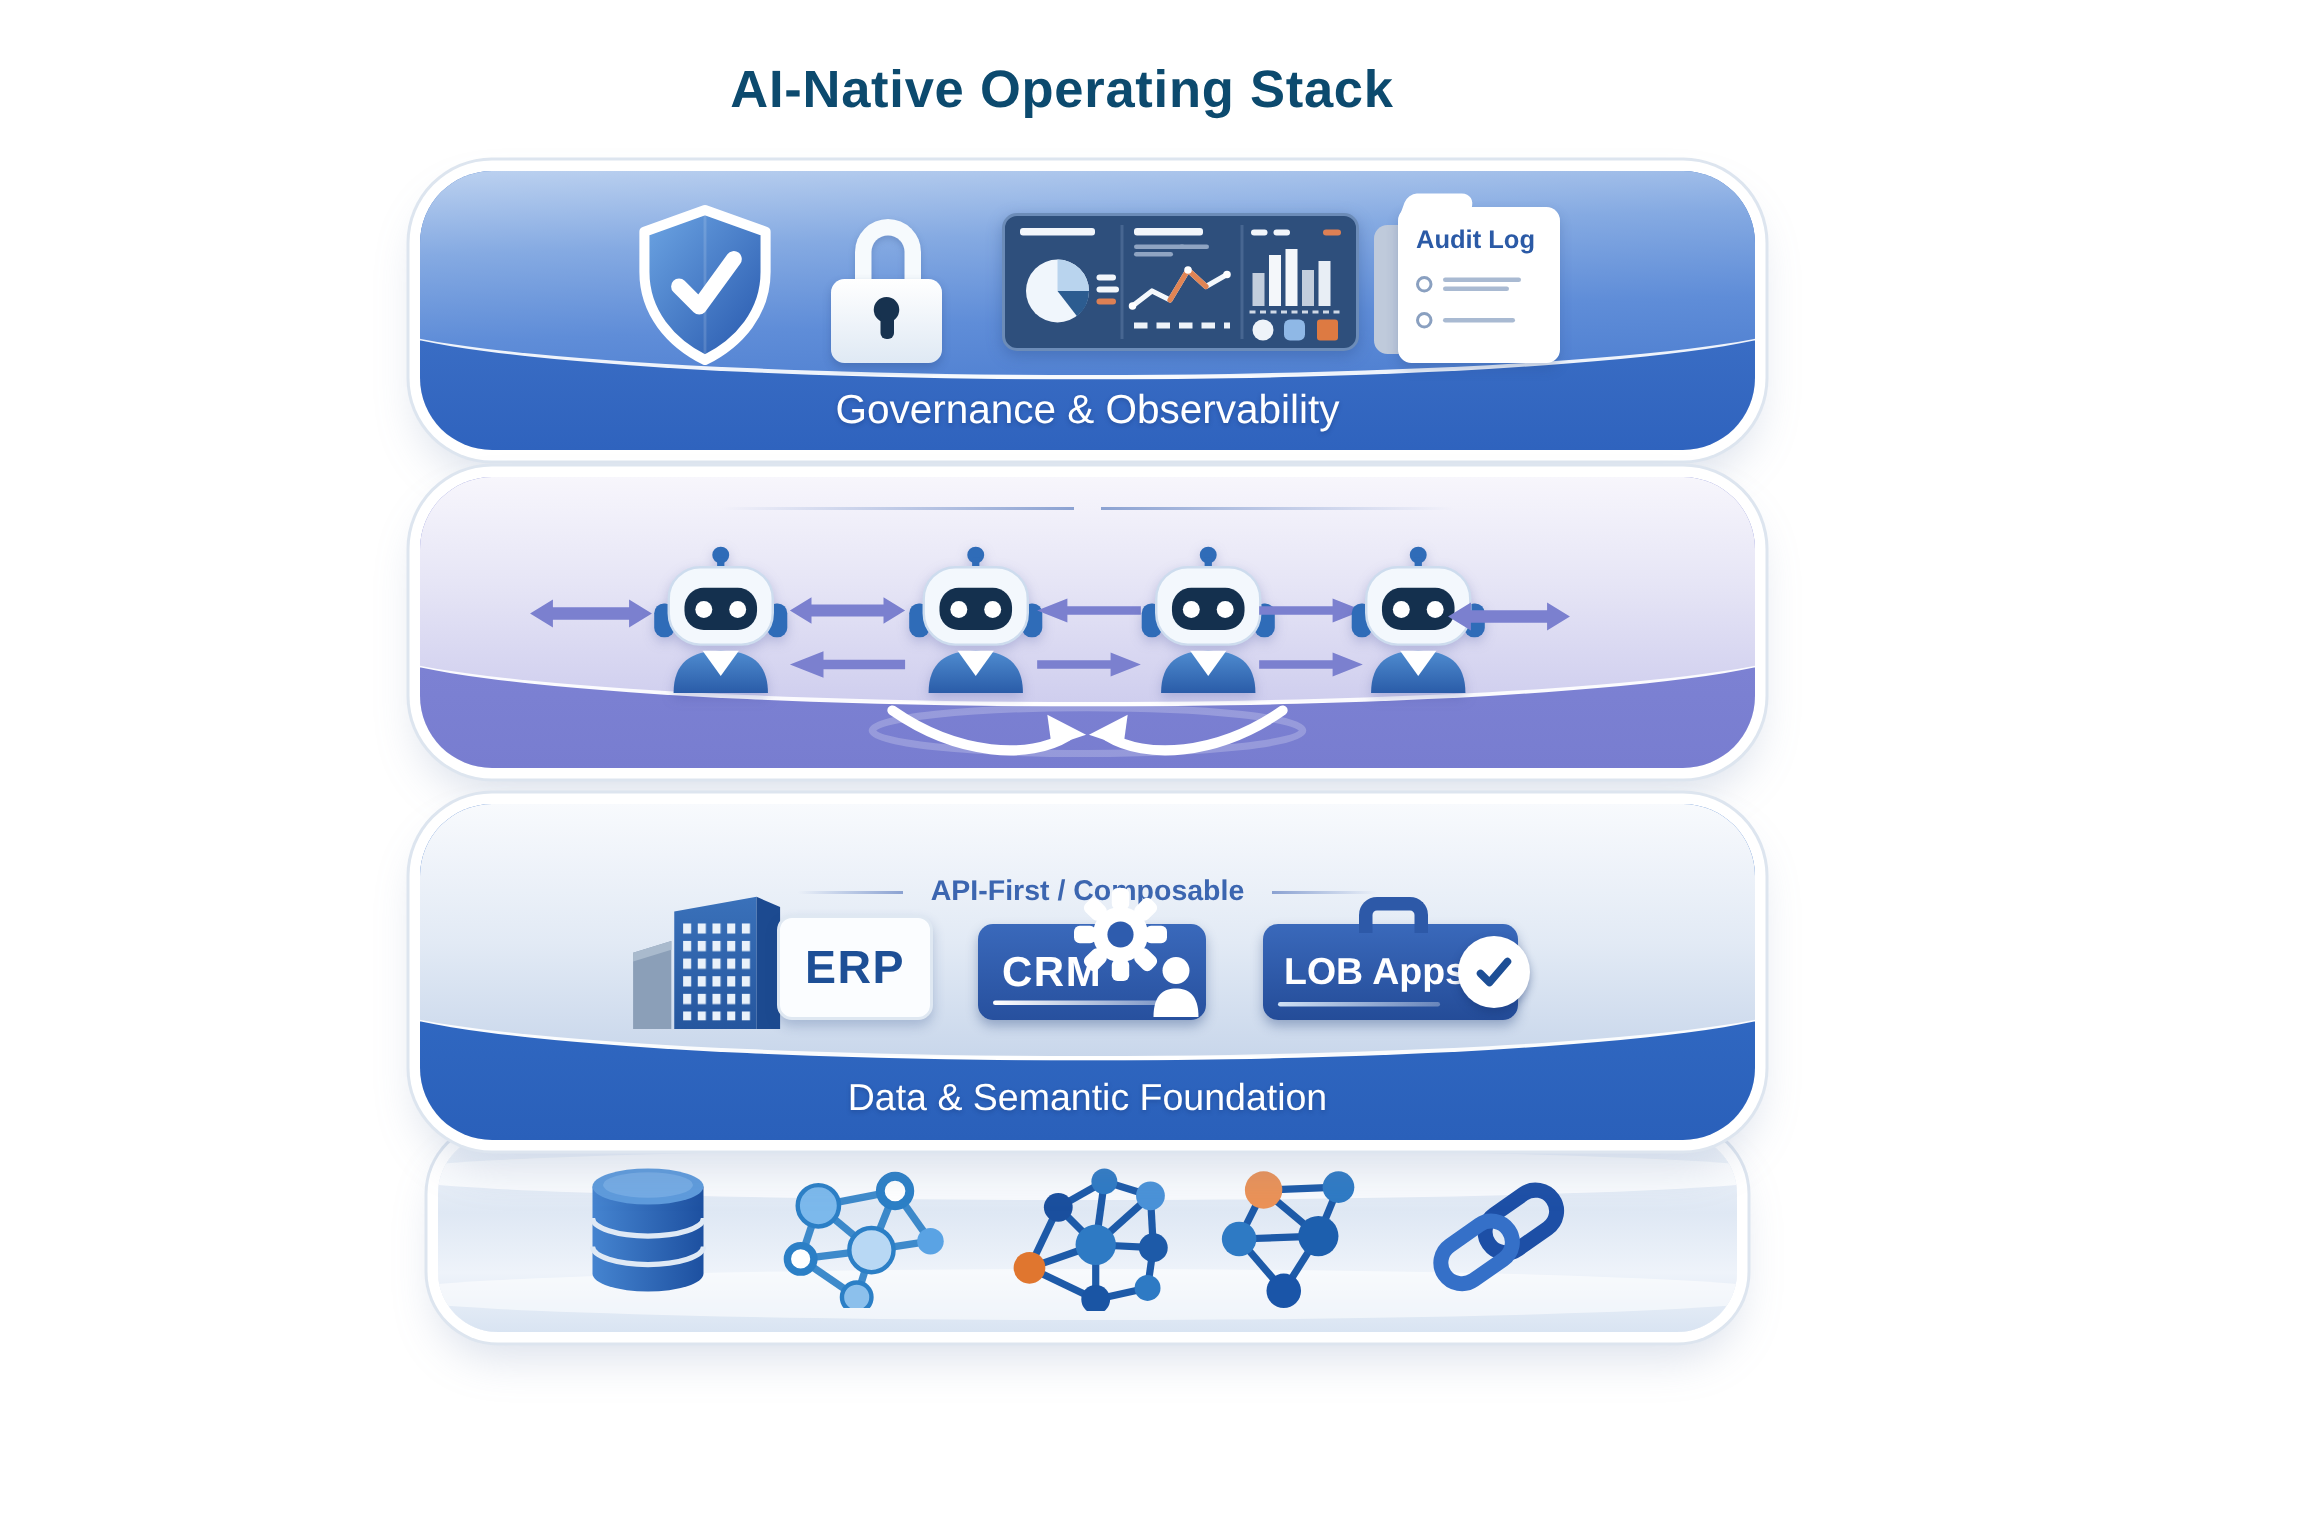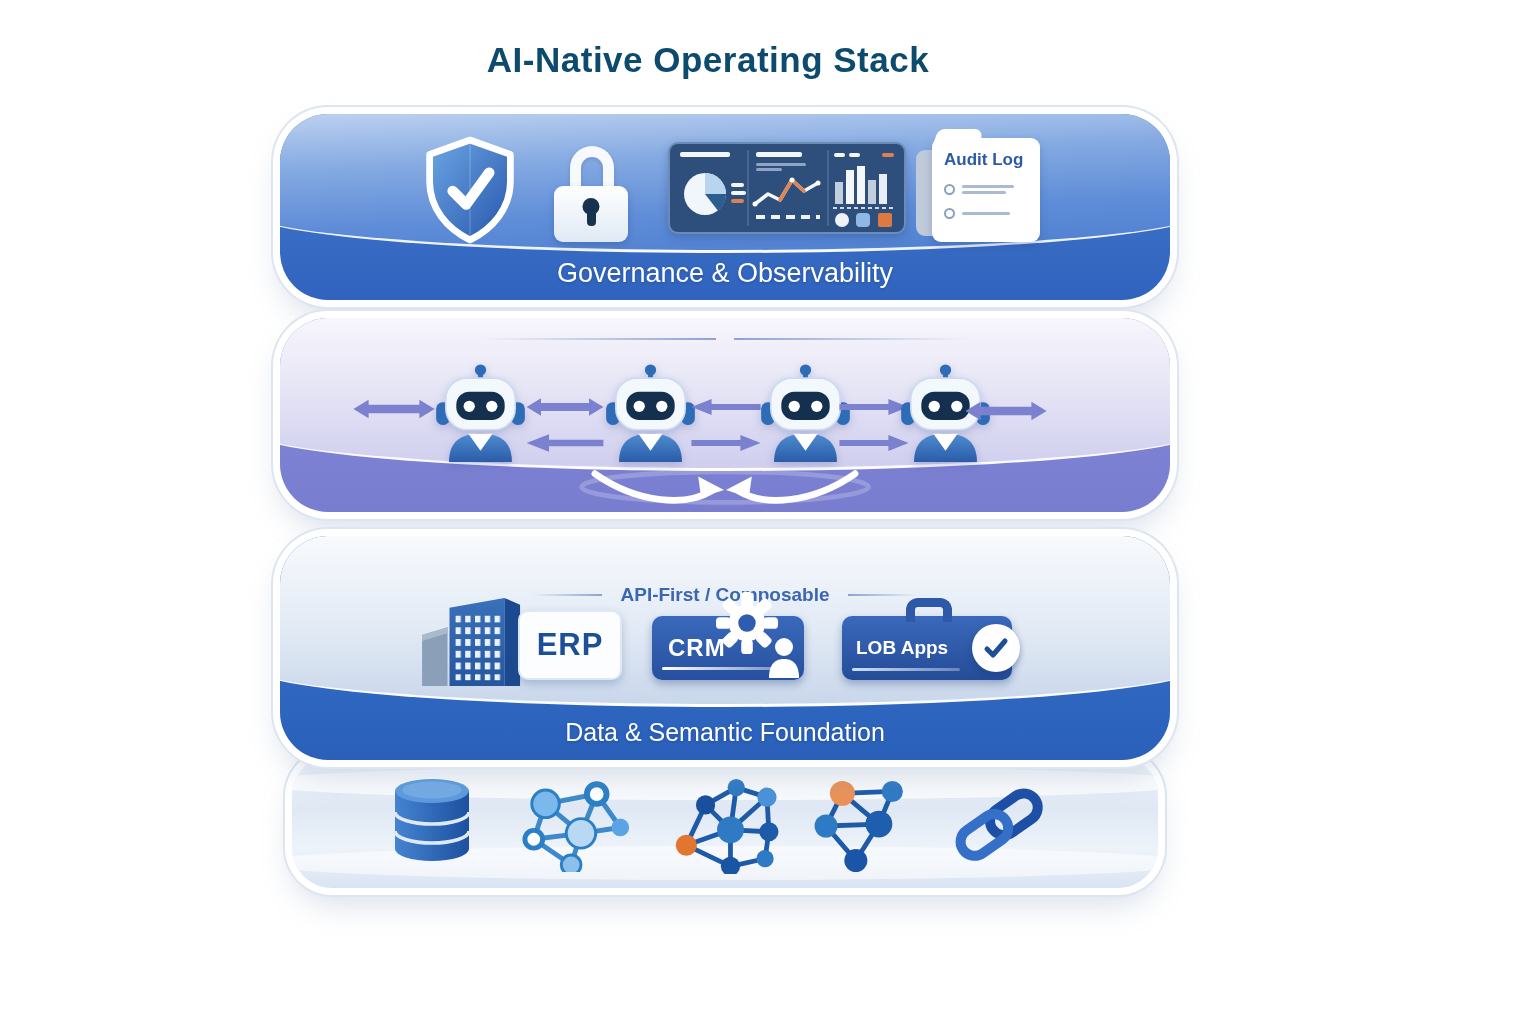--- a/index.html
+++ b/index.html
@@ -72,27 +72,27 @@
   .layer3 .title-row.main .rule{width:150px;}
   .layer3 .title-row.sub{top:48px;}
   .subtitle{font-size:19px;font-weight:bold;color:#3c66b0;white-space:nowrap;}
   .layer3 .title-row.sub .rule{width:70px;}
   .layer3 .band-label{bottom:13px;font-size:25px;}
   .building{position:absolute;left:140px;top:56px;width:108px;height:98px;}
   .sys-card{position:absolute;border-radius:10px;display:flex;align-items:center;}
   .erp-card{left:238px;top:74px;width:100px;height:66px;background:#fbfdff;border:2px solid #dfe8f2;box-shadow:0 4px 8px rgba(40,70,130,.25);justify-content:center;}
   .erp-label{font-size:31px;font-weight:bold;color:#1d4f96;letter-spacing:1px;}
   .crm-card{left:372px;top:80px;width:152px;height:64px;background:linear-gradient(180deg,#3a69bb,#27509e);box-shadow:0 4px 8px rgba(30,60,120,.35);}
-  .crm-label{font-size:24px;font-weight:bold;color:#ffffff;margin-left:16px;letter-spacing:1px;}
+  .crm-label{font-size:28px;font-weight:bold;color:#ffffff;margin-left:16px;letter-spacing:1px;}
   .crm-underline{position:absolute;left:10px;bottom:10px;width:112px;height:3px;background:linear-gradient(90deg,#ffffff,rgba(255,255,255,.4));border-radius:2px;}
   .crm-gear{position:absolute;right:26px;top:-24px;width:62px;height:62px;}
   .crm-person{position:absolute;right:2px;bottom:2px;width:36px;height:42px;}
   .lob-card{left:562px;top:80px;width:170px;height:64px;background:linear-gradient(180deg,#3a69bb,#244c98);box-shadow:0 4px 8px rgba(30,60,120,.35);}
   .lob-handle{position:absolute;top:-18px;left:64px;width:46px;height:24px;border:9px solid #2d59a8;border-bottom:none;border-radius:12px 12px 0 0;box-sizing:border-box;}
-  .lob-label{font-size:19px;font-weight:bold;color:#ffffff;margin-left:14px;white-space:nowrap;}
+  .lob-label{font-size:25px;font-weight:bold;color:#ffffff;margin-left:14px;white-space:nowrap;}
   .lob-underline{position:absolute;left:10px;bottom:9px;width:108px;height:3px;background:linear-gradient(90deg,#cfe0f4,rgba(255,255,255,.3));border-radius:2px;}
   .lob-check{position:absolute;right:-8px;top:8px;width:48px;height:48px;background:#ffffff;border-radius:50%;box-shadow:0 3px 6px rgba(20,50,110,.4);display:flex;align-items:center;justify-content:center;}
 
   
   .layer4{top:756px;height:132px;left:292px;width:866px;border-radius:40px;background:linear-gradient(180deg,#f2f6fb 0%,#dfe8f4 40%,#eef3fa 70%,#d9e4f2 100%);z-index:2;}
   .stripe{position:absolute;left:-5%;width:110%;height:34px;border-radius:50%;background:rgba(255,255,255,.75);}
   .db-icon{position:absolute;left:100px;top:18px;width:80px;height:94px;}
   .graph{position:absolute;top:22px;}
   .g1{left:228px;width:118px;height:94px;}
   .g2{left:382px;width:112px;height:96px;}

